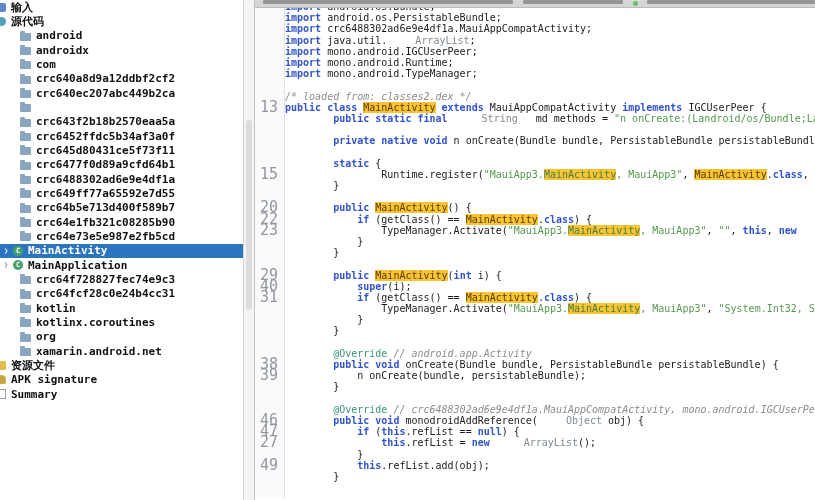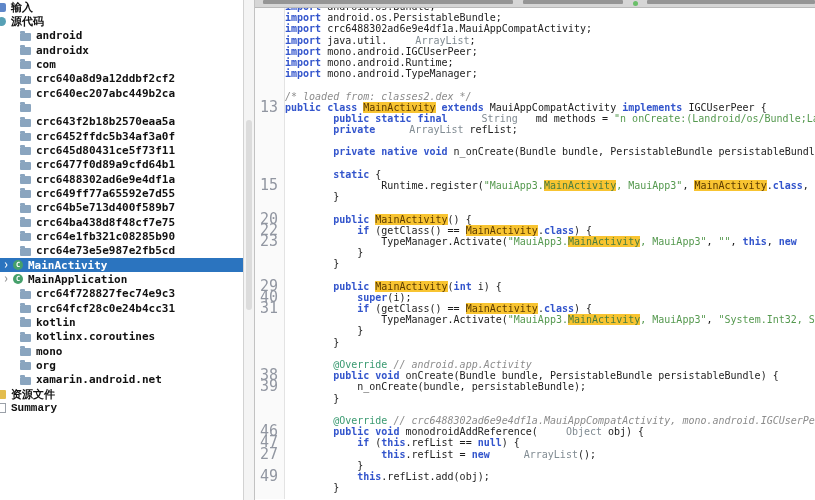--- a/index.html
+++ b/index.html
@@ -8,21 +8,21 @@
   .app { position:relative; width:815px; height:500px; display:flex; }
 
   
   .sidebar { position:relative; width:255px; height:500px; background:#ffffff;
     border-right:1px solid #c2c2c2; overflow:hidden; flex:none; }
   .tree { position:absolute; left:0; top:0; width:244px; }
   .trow { display:flex; align-items:center; height:14.33px; white-space:nowrap;
     font-size:11px; font-weight:600; color:#111; cursor:default; }
   .trow.sel { background:#2b74bf; color:#ffffff; }
   .trow .lbl { padding-left:5px; }
-  .d0 { padding-left:1px;font-family:Liberation Mono, monospace; }
+  .d0 { padding-left:1px; }
   .d1 { padding-left:20px; }
   .dc { padding-left:4px; }
   .ico { flex:none; display:inline-block; position:relative; }
   .folder-ic { width:11px; height:8px; background:#8aa5bf; border-radius:1px; margin-top:2px; }
   .folder-ic:before { content:""; position:absolute; top:-2px; left:0; width:5px; height:2px;
     background:#8aa5bf; border-radius:1px 1px 0 0; }
   .input-ic { width:9px; height:9px; background:#5f87c9; border-radius:2px; margin-left:-4px; }
   .source-ic { width:9px; height:9px; background:#57a0b5; border-radius:50%; margin-left:-4px; }
   .res-ic { width:9px; height:9px; background:#e3bd4e; border-radius:1px; margin-left:-4px; }
   .sig-ic { width:9px; height:9px; background:#c9a83f; border-radius:50% 50% 2px 2px; margin-left:-4px; }
@@ -118,24 +118,20 @@
         <div class="trow d1">
           <span class="ico folder-ic"></span>
           <span class="lbl">crc649ff77a65592e7d55</span>
         </div>
         <div class="trow d1">
           <span class="ico folder-ic"></span>
           <span class="lbl">crc64b5e713d400f589b7</span>
         </div>
         <div class="trow d1">
           <span class="ico folder-ic"></span>
-          <span class="lbl">crc64ba438d8f48cf7e75</span>
-        </div>
-        <div class="trow d1">
-          <span class="ico folder-ic"></span>
           <span class="lbl">crc64e1fb321c08285b90</span>
         </div>
         <div class="trow d1">
           <span class="ico folder-ic"></span>
           <span class="lbl">crc64e73e5e987e2fb5cd</span>
         </div>
         <div class="trow dc sel">
           <span class="chev">❯</span>
           <span class="ico class-ic">C</span>
           <span class="lbl">MainActivity</span>
@@ -156,33 +152,33 @@
         <div class="trow d1">
           <span class="ico folder-ic"></span>
           <span class="lbl">kotlin</span>
         </div>
         <div class="trow d1">
           <span class="ico folder-ic"></span>
           <span class="lbl">kotlinx.coroutines</span>
         </div>
         <div class="trow d1">
           <span class="ico folder-ic"></span>
-          <span class="lbl">mono</span>
-        </div>
-        <div class="trow d1">
-          <span class="ico folder-ic"></span>
           <span class="lbl">org</span>
         </div>
         <div class="trow d1">
           <span class="ico folder-ic"></span>
           <span class="lbl">xamarin.android.net</span>
         </div>
         <div class="trow d0">
           <span class="ico res-ic"></span>
           <span class="lbl">资源文件</span>
+        </div>
+        <div class="trow d0">
+          <span class="ico sig-ic"></span>
+          <span class="lbl">APK signature</span>
         </div>
         <div class="trow d0">
           <span class="ico sum-ic"></span>
           <span class="lbl">Summary</span>
         </div>
       </div>
     <div class="tree-sb">
       <div class="thumb"></div>
     </div>
   </aside>
@@ -201,21 +197,20 @@
           <div class="codeline"><span class="ln"></span><span class="txt"><span class="k">import</span><span class="p"> android.os.PersistableBundle;</span></span></div>
           <div class="codeline"><span class="ln"></span><span class="txt"><span class="k">import</span><span class="p"> crc6488302ad6e9e4df1a.MauiAppCompatActivity;</span></span></div>
           <div class="codeline"><span class="ln"></span><span class="txt"><span class="k">import</span><span class="p"> java.util.</span><span class="t">ArrayList</span><span class="p">;</span></span></div>
           <div class="codeline"><span class="ln"></span><span class="txt"><span class="k">import</span><span class="p"> mono.android.IGCUserPeer;</span></span></div>
           <div class="codeline"><span class="ln"></span><span class="txt"><span class="k">import</span><span class="p"> mono.android.Runtime;</span></span></div>
           <div class="codeline"><span class="ln"></span><span class="txt"><span class="k">import</span><span class="p"> mono.android.TypeManager;</span></span></div>
           <div class="codeline"><span class="ln"></span><span class="txt"></span></div>
           <div class="codeline"><span class="ln"></span><span class="txt"><span class="c">/* loaded from: classes2.dex */</span></span></div>
           <div class="codeline"><span class="ln">13</span><span class="txt"><span class="k">public class </span><span class="hi">MainActivity</span><span class="k"> extends </span><span class="p">MauiAppCompatActivity </span><span class="k">implements </span><span class="p">IGCUserPeer {</span></span></div>
           <div class="codeline"><span class="ln"></span><span class="txt"><span class="p">        </span><span class="k">public static final </span><span class="t">String</span><span class="p"> __md_methods = </span><span class="s">"n_onCreate:(Landroid/os/Bundle;Landroid/os/PersistableBundle;)V"</span></span></div>
-          <div class="codeline"><span class="ln"></span><span class="txt"><span class="p">        </span><span class="k">private </span><span class="t">ArrayList</span><span class="p"> refList;</span></span></div>
           <div class="codeline"><span class="ln"></span><span class="txt"></span></div>
           <div class="codeline"><span class="ln"></span><span class="txt"><span class="p">        </span><span class="k">private native void </span><span class="p">n_onCreate(Bundle bundle, PersistableBundle persistableBundle);</span></span></div>
           <div class="codeline"><span class="ln"></span><span class="txt"></span></div>
           <div class="codeline"><span class="ln"></span><span class="txt"><span class="p">        </span><span class="k">static </span><span class="p">{</span></span></div>
           <div class="codeline"><span class="ln">15</span><span class="txt"><span class="p">                </span><span class="p">Runtime.register(</span><span class="s">"MauiApp3.</span><span class="hs">MainActivity</span><span class="s">, MauiApp3"</span><span class="p">, </span><span class="hi">MainActivity</span><span class="p">.</span><span class="k">class</span><span class="p">, __md_methods);</span></span></div>
           <div class="codeline"><span class="ln"></span><span class="txt"><span class="p">        }</span></span></div>
           <div class="codeline"><span class="ln"></span><span class="txt"></span></div>
           <div class="codeline"><span class="ln">20</span><span class="txt"><span class="p">        </span><span class="k">public </span><span class="hi">MainActivity</span><span class="p">() {</span></span></div>
           <div class="codeline"><span class="ln">22</span><span class="txt"><span class="p">            </span><span class="k">if</span><span class="p"> (getClass() == </span><span class="hi">MainActivity</span><span class="p">.</span><span class="k">class</span><span class="p">) {</span></span></div>
           <div class="codeline"><span class="ln">23</span><span class="txt"><span class="p">                </span><span class="p">TypeManager.Activate(</span><span class="s">"MauiApp3.</span><span class="hs">MainActivity</span><span class="s">, MauiApp3"</span><span class="p">, </span><span class="s">""</span><span class="p">, </span><span class="k">this</span><span class="p">, </span><span class="k">new </span><span class="t">Object</span></span></div>

